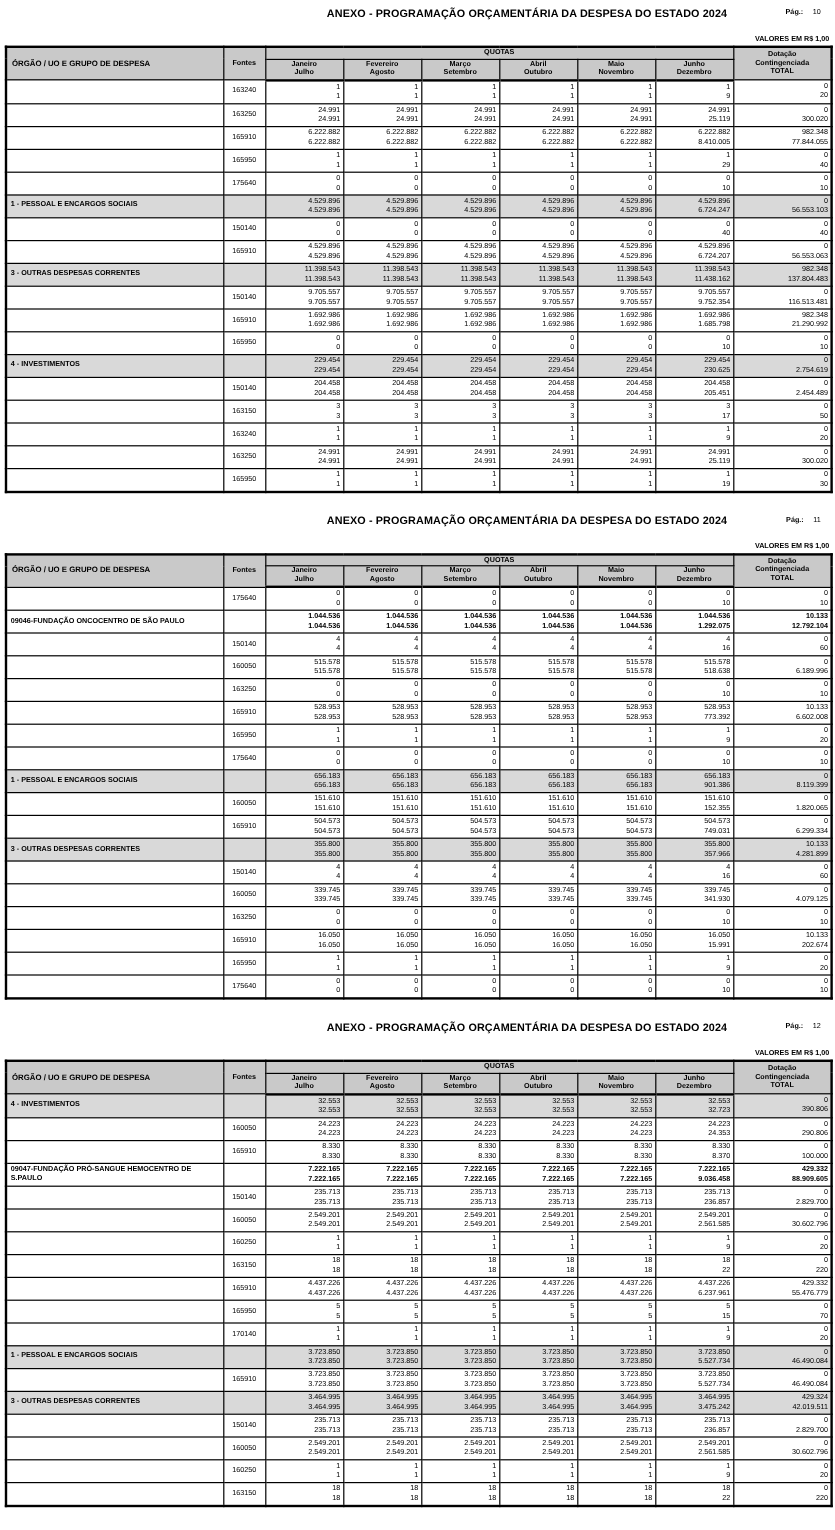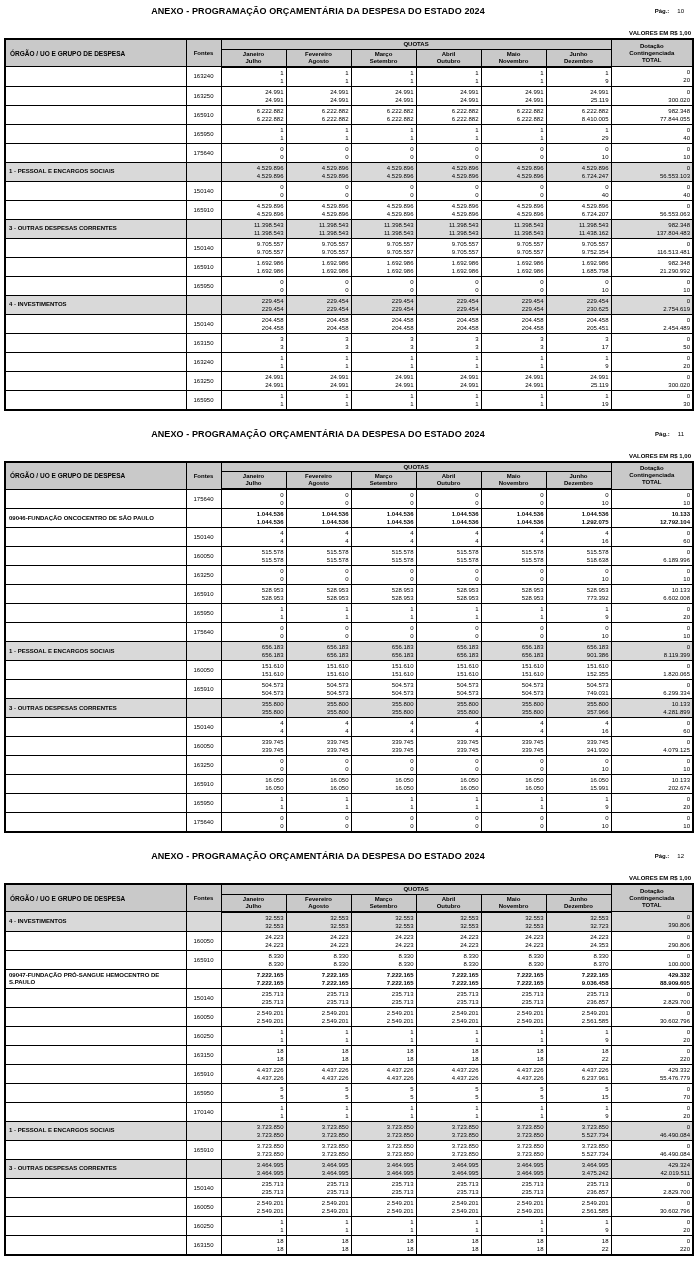--- a/index.html
+++ b/index.html
@@ -4,21 +4,21 @@
 <style>
   * { margin:0; padding:0; box-sizing:border-box; }
   html,body { background:#ffffff; }
   body {
     width:696px; height:1275px; overflow:hidden;
     font-family:"Liberation Sans", sans-serif; color:#000;
   }
   .page { padding-top:4px; margin-bottom:12px; }
   .title-row { position:relative; height:15px; margin-top:2px; }
   .title {
-    position:absolute; left:30px; right:90px; text-align:center;
+    position:absolute; left:30px; right:90px; text-align:right;
     font-size:9px; font-weight:bold; letter-spacing:.1px;
   }
   .pag { position:absolute; right:12px; top:2px; font-size:6px; font-weight:bold; }
   .pag .pagnum { display:inline-block; margin-left:8px; font-weight:normal; }
   .valores { text-align:right; font-size:6px; font-weight:bold; margin:9px 5px 2px 0; }
   table.budget {
     border-collapse:collapse; table-layout:fixed; width:688px; margin-left:4px;
     border:2px solid #000;
   }
   table.budget th, table.budget td { border:1px solid #000; vertical-align:middle; }

